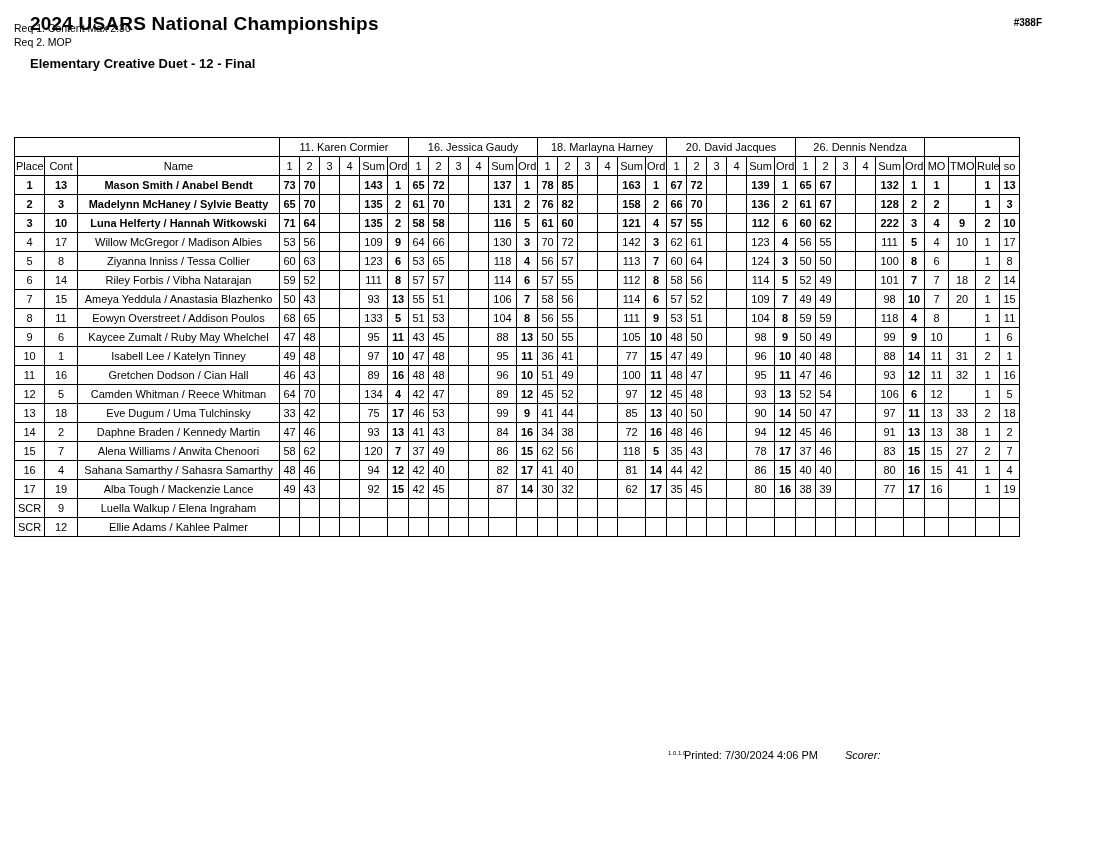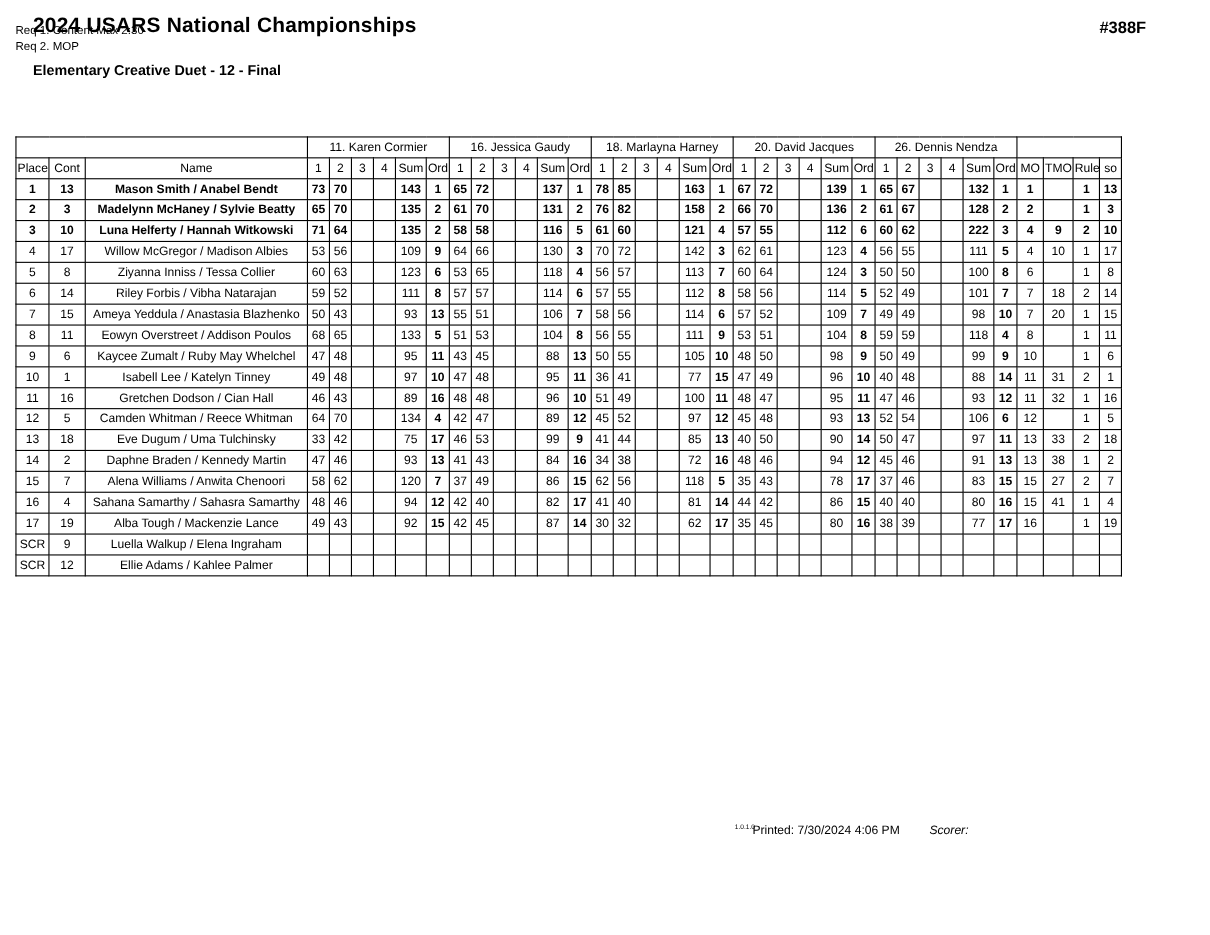--- a/index.html
+++ b/index.html
@@ -8,24 +8,24 @@
     width:1100px; height:850px; position:relative;
     font-family:"Liberation Sans", sans-serif; color:#000;
     overflow:hidden;
   }
   .reqs { position:absolute; left:14px; top:22px; font-size:10.5px; line-height:1.3; }
   .header-center { position:absolute; left:30px; top:13px; width:980px; text-align:left; }
   .title { font-size:19px; font-weight:bold; letter-spacing:0.2px; }
   .venue { font-size:14.5px; margin-top:3px; }
   .event { font-size:13px; font-weight:bold; margin-top:21px; }
   .report { font-size:15px; margin-top:4px; }
-  .heat { position:absolute; right:58px; top:17px; font-size:15px; font-weight:bold; }
+  .heat { position:absolute; right:58px; top:17px; font-size:10px; font-weight:bold; }
 
   table.results {
-    position:absolute; left:14px; top:124px;
+    position:absolute; left:14px; top:137px;
     border-collapse:collapse; table-layout:fixed; width:946px;
     background:#fff;
   }
   table.results td {
     border:1px solid #000; font-size:11px; text-align:center;
     height:19px; padding:0 1px; overflow:hidden; white-space:nowrap;
     line-height:1.1;
   }
   td.noborder { border:none; }
   td.judge-name { text-align:left; padding-left:3px; font-size:11px; height:15px; }

